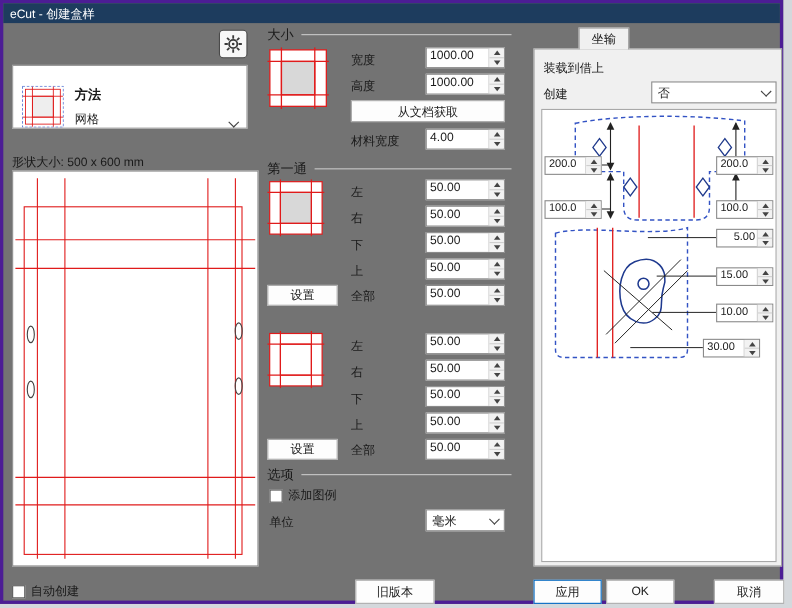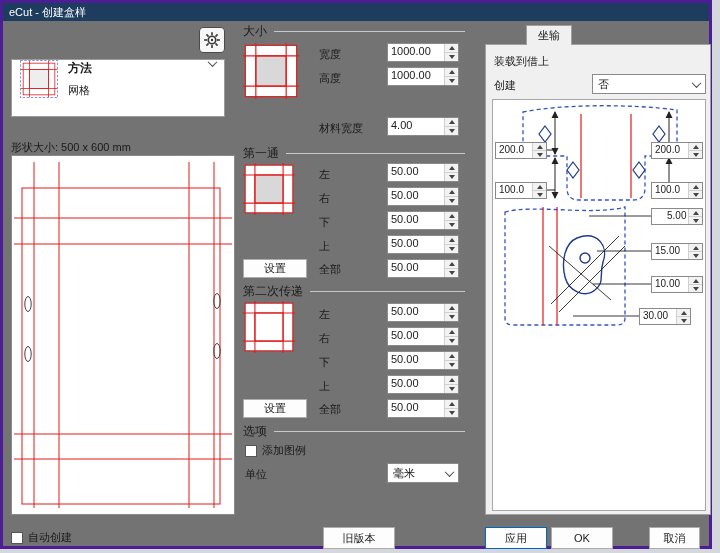--- a/index.html
+++ b/index.html
@@ -29,21 +29,21 @@
   .tri-dn { width:0; height:0; border-left:3px solid transparent; border-right:3px solid transparent; border-top:4px solid #444; }
 
   .btn { position:absolute; background:#fdfdfd; border:1px solid #acacac; font-family:"Liberation Sans",sans-serif; font-size:11px; color:#1a1a1a; display:flex; align-items:center; justify-content:center; cursor:default; }
   .btn-accent { border-color:#0067c0; }
 
   .cbrow { position:absolute; display:flex; align-items:center; gap:5px; white-space:nowrap; }
   .cb { width:12px; height:12px; background:#fff; border:1px solid #555; flex:none; }
 
   .gearbtn { position:absolute; left:196px; top:24px; width:26px; height:26px; background:#f7f7f7; border:1px solid #4a4a4a; border-radius:4px; display:flex; align-items:center; justify-content:center; }
 
-  .method-box { position:absolute; left:8px; top:56px; width:214px; height:58px; background:#fff; border:1px solid #9a9a9a; display:flex; align-items:flex-start; padding:0 8px; gap:10px; }
+  .method-box { position:absolute; left:8px; top:56px; width:214px; height:58px; background:#fff; border:1px solid #9a9a9a; display:flex; align-items:flex-end; padding:0 8px; gap:10px; }
   .method-texts { flex:1; }
   .method-label { font-size:12px; font-weight:bold; margin-bottom:6px; }
 
   .preview { position:absolute; left:8px; top:152px; width:224px; height:360px; background:#fff; border:1px solid #8a8a8a; }
   .preview svg { width:100%; height:100%; display:block; }
 
   .die-icon { position:absolute; }
 
   .tab { position:absolute; left:482px; top:22px; width:46px; height:20px; background:#f0f0f0; border:1px solid #a0a0a0; border-bottom:none; display:flex; align-items:center; justify-content:center; z-index:2;margin-left:41px; }
   .tabpane { position:absolute; left:482px; top:41px; width:226px; height:471px; border:1px solid #a0a0a0; background:#f0f0f0; }
@@ -153,20 +153,21 @@
       <span class="spin-btns">
         <span class="spin-btn">
           <i class="tri-up"></i>
         </span>
         <span class="spin-btn">
           <i class="tri-dn"></i>
         </span>
       </span>
     </div>
 
+  <button class="btn" style="left:316px;top:88px;width:140px;height:20px;">从文档获取</button>
 
   <span class="lbl" style="left:316px;top:118px;">材料宽度</span>
   <div class="spin" style="left:384px;top:114px;">
       <span class="spin-val">4.00</span>
       <span class="spin-btns">
         <span class="spin-btn">
           <i class="tri-up"></i>
         </span>
         <span class="spin-btn">
           <i class="tri-dn"></i>
@@ -244,24 +245,20 @@
       <span class="spin-btns">
         <span class="spin-btn">
           <i class="tri-up"></i>
         </span>
         <span class="spin-btn">
           <i class="tri-dn"></i>
         </span>
       </span>
     </div>
 
-  <div class="sec" style="left:240px;top:280px;width:222px;">
-    <span class="sec-t">第二次传递</span>
-    <span class="sec-rule"></span>
-  </div>
 
   <svg class="die-icon" style="left:240px;top:298px;" width="52" height="52" viewBox="0 0 48 48">
     <rect x="2" y="2" width="44" height="44" fill="#fff" stroke="#e01b1b"></rect>
     <rect x="11" y="11" width="26" height="26" fill="#fff" stroke="#e01b1b"></rect>
     <line x1="0" y1="11" x2="48" y2="11" stroke="#e01b1b"></line>
       <line x1="0" y1="37" x2="48" y2="37" stroke="#e01b1b"></line>
     <line x1="11" y1="0" x2="11" y2="48" stroke="#e01b1b"></line>
       <line x1="37" y1="0" x2="37" y2="48" stroke="#e01b1b"></line>
   </svg>
 
@@ -503,15 +500,15 @@
   </div>
 
   <div class="cbrow" style="left:8px;top:527px;">
     <span class="cb"></span>
     <span>自动创建</span>
   </div>
 
   <button class="btn" style="left:320px;top:524px;width:72px;height:22px;">旧版本</button>
   <button class="btn btn-accent" style="left:482px;top:524px;width:62px;height:22px;">应用</button>
   <button class="btn" style="left:548px;top:524px;width:62px;height:22px;text-align:right;">OK</button>
-  <button class="btn" style="left:646px;top:524px;width:51px;height:22px;">取消</button>
+  <button class="btn" style="left:646px;top:524px;width:64px;height:22px;">取消</button>
 
 </div>
 
 </body></html>

